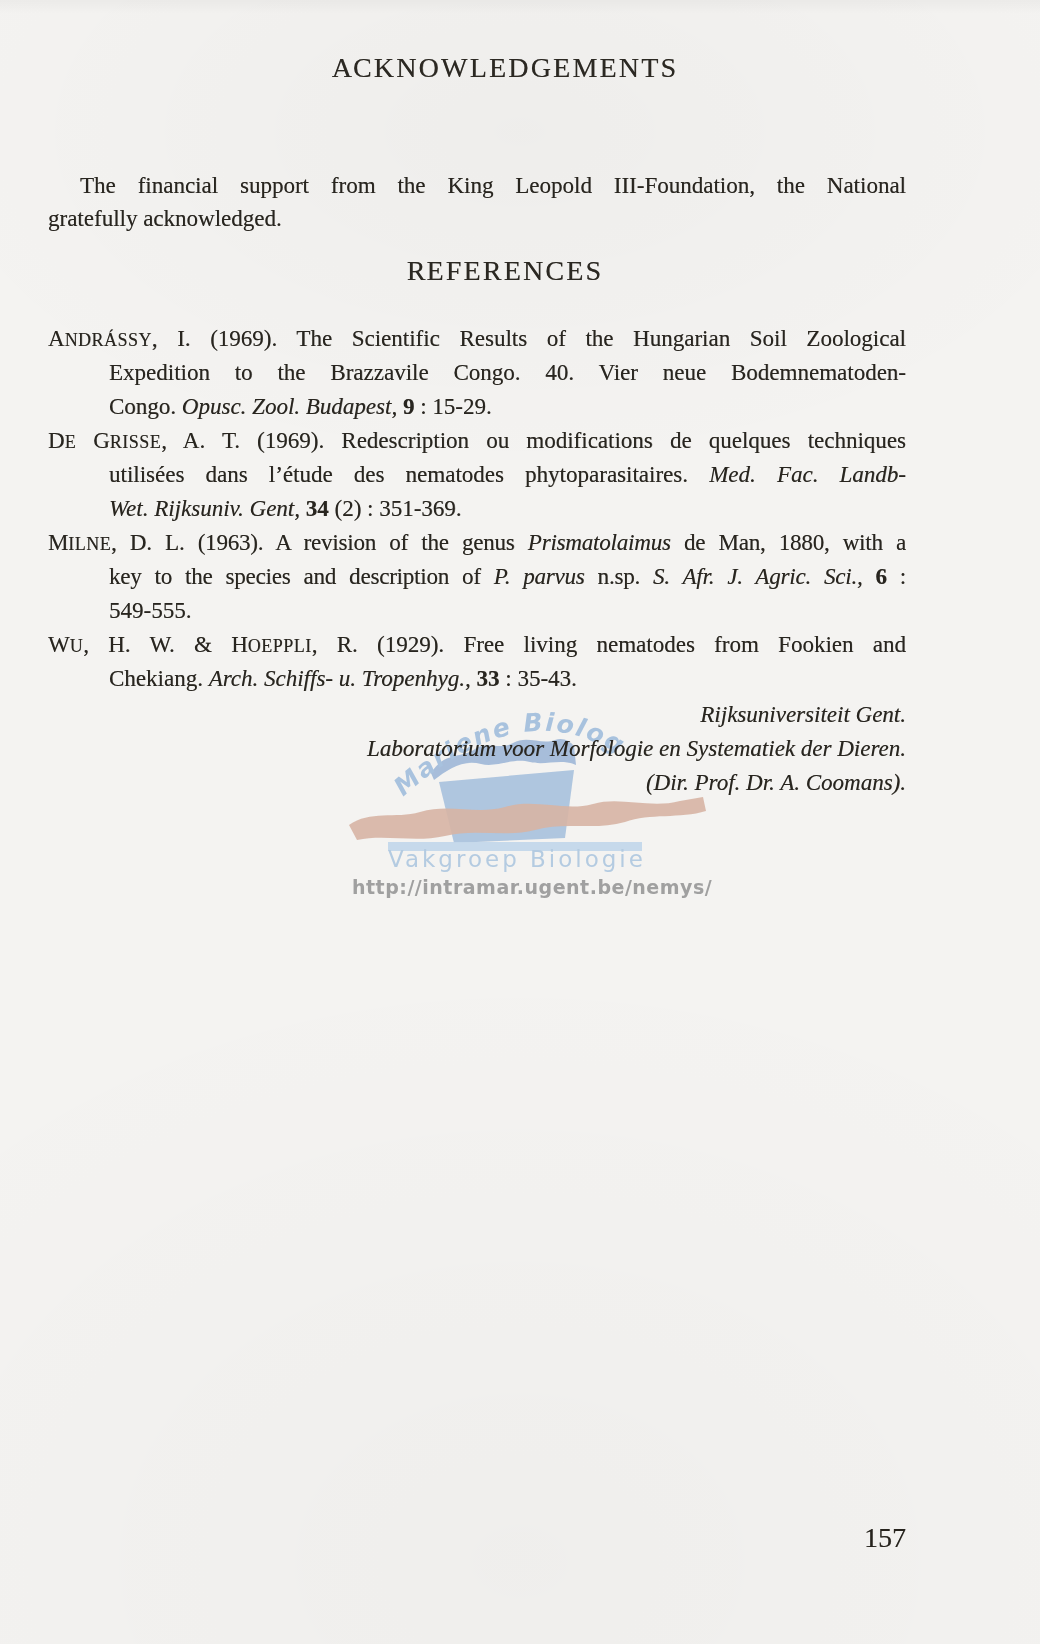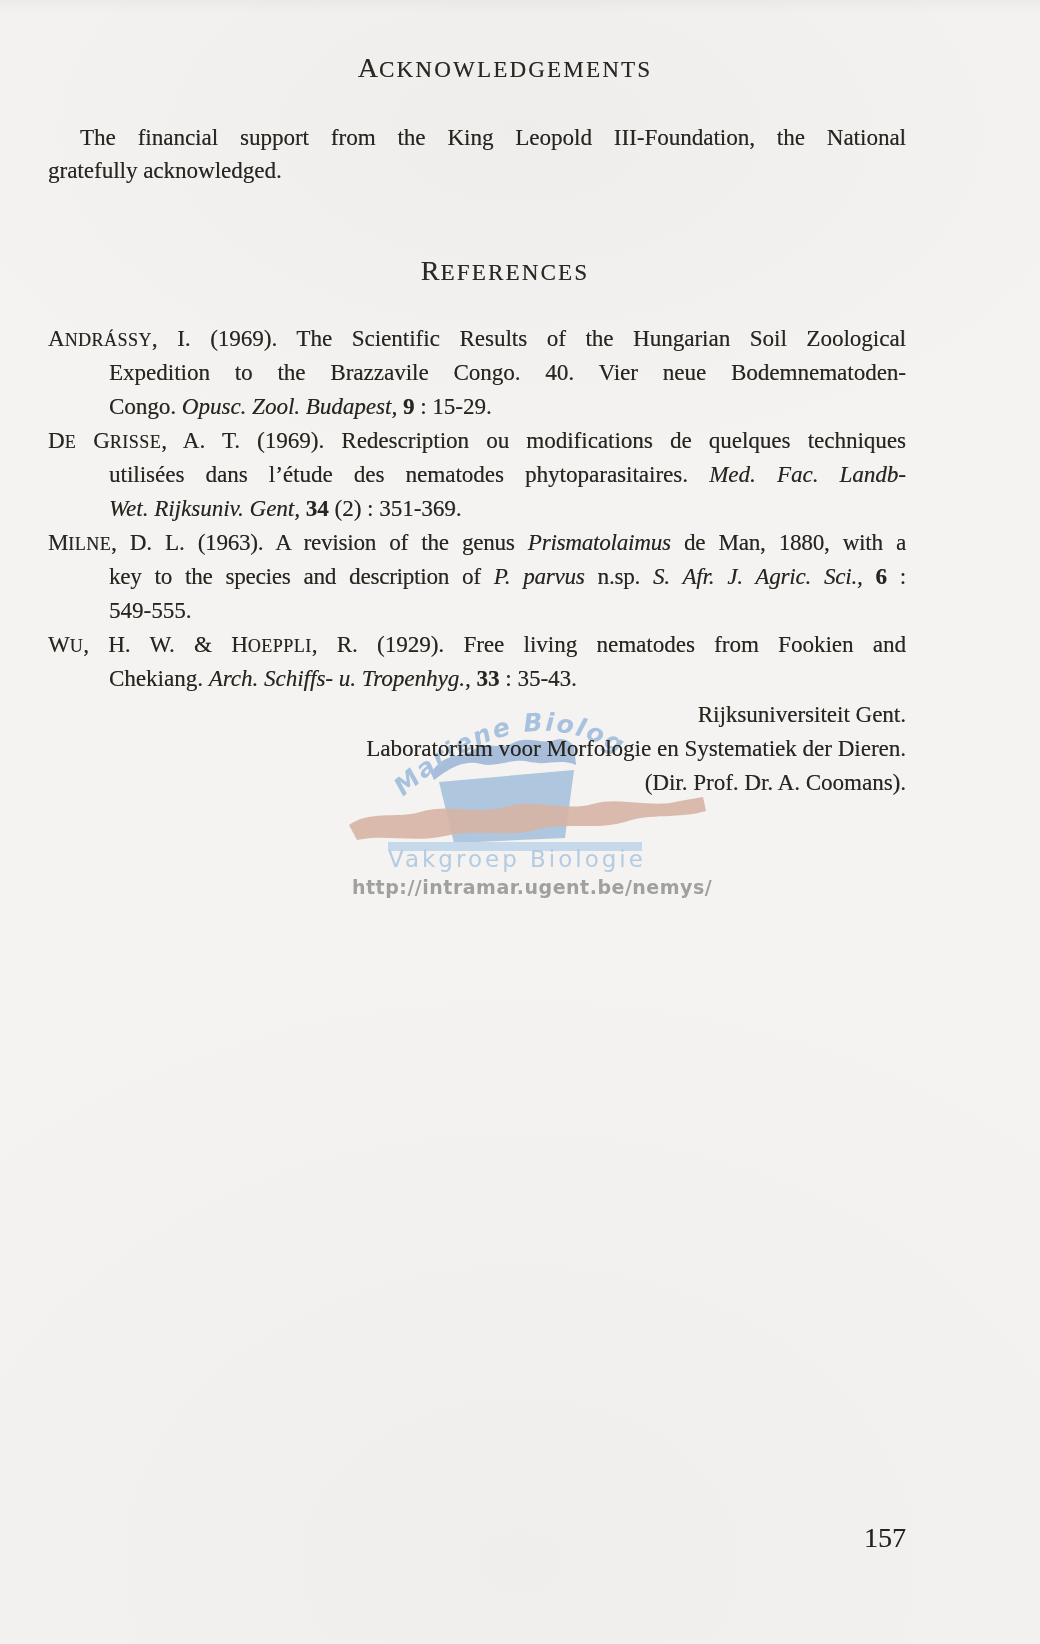--- a/index.html
+++ b/index.html
@@ -16,44 +16,44 @@
   }
   .abs { position:absolute; }
 
   
   .section-heading {
     left:0; width:1010px; text-align:center; color:#2b2822;
     letter-spacing:1px; line-height:30px; height:32px; overflow:hidden;
     text-shadow:0.3px 0 0 rgba(40,37,31,0.55);
   }
   .section-heading .hbig  { font-size:28px; }
-  .section-heading .hrest { font-size:23px; letter-spacing:2.2px; }
+  .section-heading .hrest { font-size:28px; letter-spacing:2.2px; }
 
   
   .col { left:48px; width:858px; }
   .txt-line, .ref-line, .addr-line {
     font-size:23px; line-height:33px; height:33px; overflow:hidden;
     white-space:normal; text-shadow:0.3px 0 0 rgba(40,37,31,0.5);
   }
   .ref-line { line-height:34px; height:34px; }
   .justify { text-align:justify; text-align-last:justify; }
   .justify::after { content:""; display:inline-block; width:100%; height:0; }
-  .indent { text-indent:32px; }
+  .indent { text-indent:32px;margin-top:48px; }
   .cont { padding-left:61px; }
   .tight { word-spacing:-1.6px; letter-spacing:-0.2px; }
   .i { font-style:italic; }
   .b { font-weight:bold; }
   .sc { font-size:0.78em; letter-spacing:0.5px; }
 
   #ack-heading { top:53px; }
   #ack-para    { top:121px; }
   #ref-heading { top:256px; }
   #ref-list    { top:322px; }
 
-  #address { top:698px; z-index:3; }
+  #address { top:698px; z-index:3;font-style:italic; }
   .addr-line { line-height:33.5px; height:34px; text-align:right; }
 
   
   #wm-svg { left:335px; top:685px; z-index:1; }
   #wm-group-text {
     left:388px; top:846px; z-index:1;
     font-family:"DejaVu Sans","Liberation Sans",sans-serif;
     font-size:23px; letter-spacing:3px; color:#b4cbe1; white-space:nowrap;
   }
   #wm-url {

